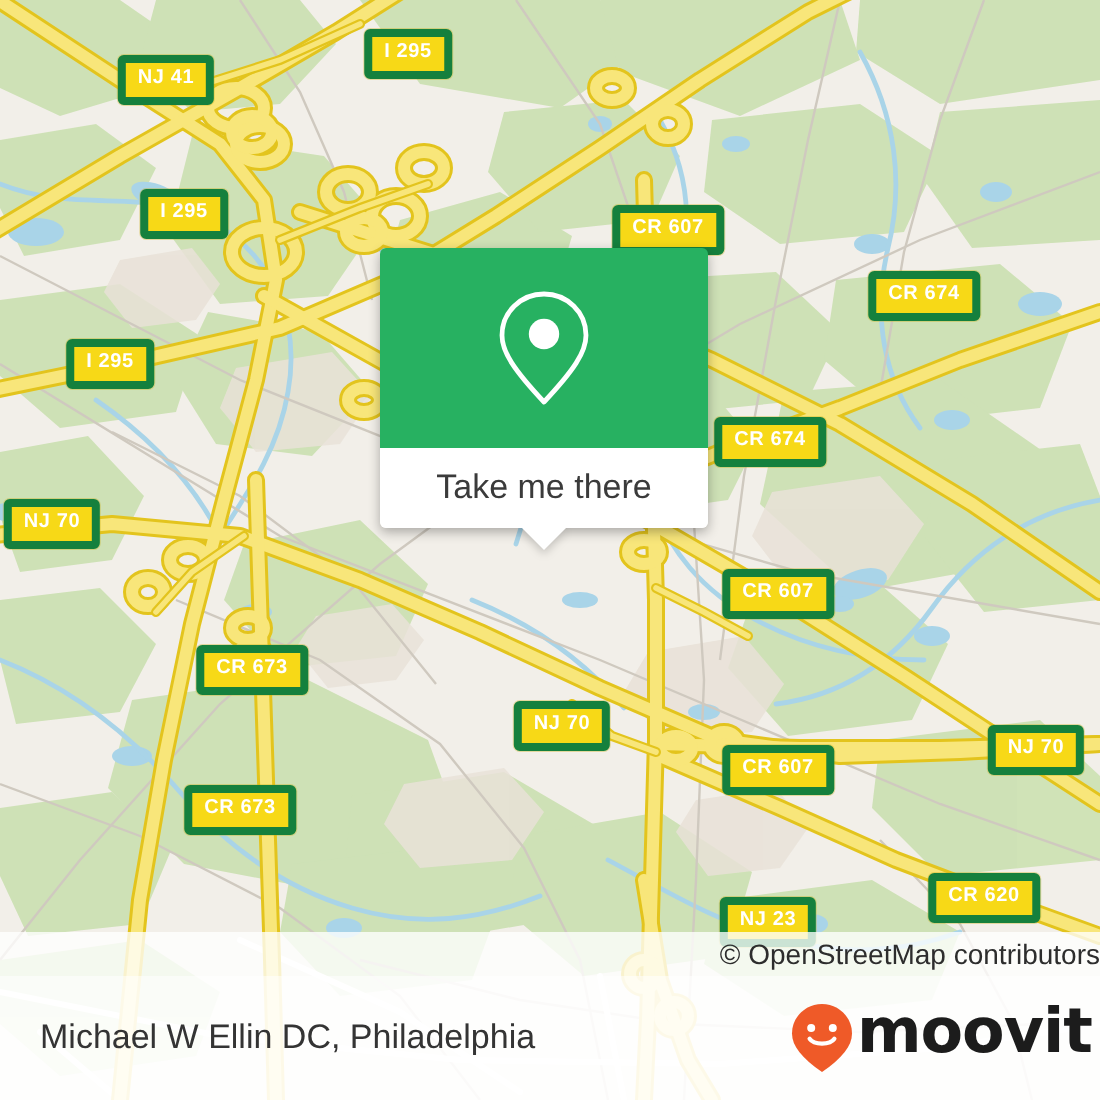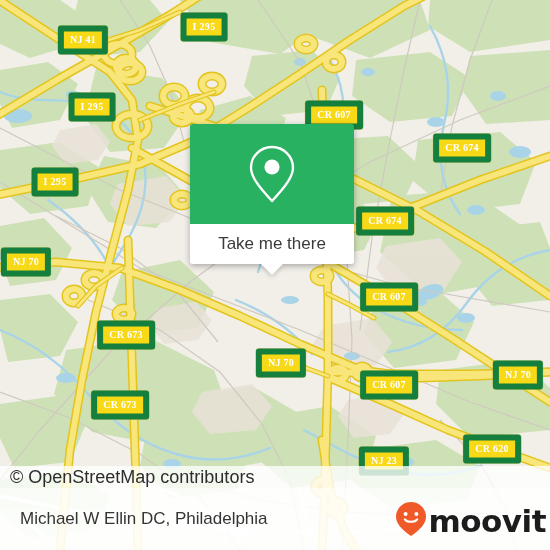--- a/index.html
+++ b/index.html
@@ -23,24 +23,24 @@
     position: absolute;
     inset: 0;
     width: 550px;
     height: 550px;
   }
 
   
   .shield {
     position: absolute;
     background: #f7d917;
-    border: 6px solid #15803d;
+    border: 4px solid #15803d;
     border-radius: 3px;
     color: #ffffff;
-    font-family: Liberation Serif, serif;
+    font-family: Liberation Sans, sans-serif;
     font-size: 10px;
     font-weight: bold;
     letter-spacing: 0.3px;
     line-height: 1;
     padding: 3px 6px 4px 6px;
     white-space: nowrap;
     transform: translate(-50%, -50%);
     box-shadow: 0 0 0 0.5px rgba(200,175,20,0.35);
   }
 
@@ -93,25 +93,26 @@
 
   
   #attribution {
     position: absolute;
     left: 0;
     top: 466px;
     width: 550px;
     height: 22px;
     background: rgba(255,255,255,0.78);
     color: #2d2d2d;
-    font-size: 18px;
+    font-size: 14px;
     line-height: 22px;
     padding-left: 10px;
     box-sizing: border-box;
     z-index: 20;
+    text-align: right;
   }
 
   
   #footer {
     position: absolute;
     left: 0;
     top: 488px;
     width: 550px;
     height: 62px;
     background: rgba(255,255,255,0.90);
@@ -128,21 +129,21 @@
     color: #343434;
     font-size: 17px;
     white-space: nowrap;
   }
   #moovit-logo {
     position: absolute;
     right: 16px;
     top: 50%;
     transform: translateY(-50%);
     display: flex;
-    align-items: flex-end;
+    align-items: flex-start;
     gap: 1px;
   }
   #moovit-wordmark {
     color: #1c1c1c;
     font-family: "DejaVu Sans", sans-serif;
     font-size: 31px;
     font-weight: bold;
     letter-spacing: -0.5px;
     line-height: 1;
   }

